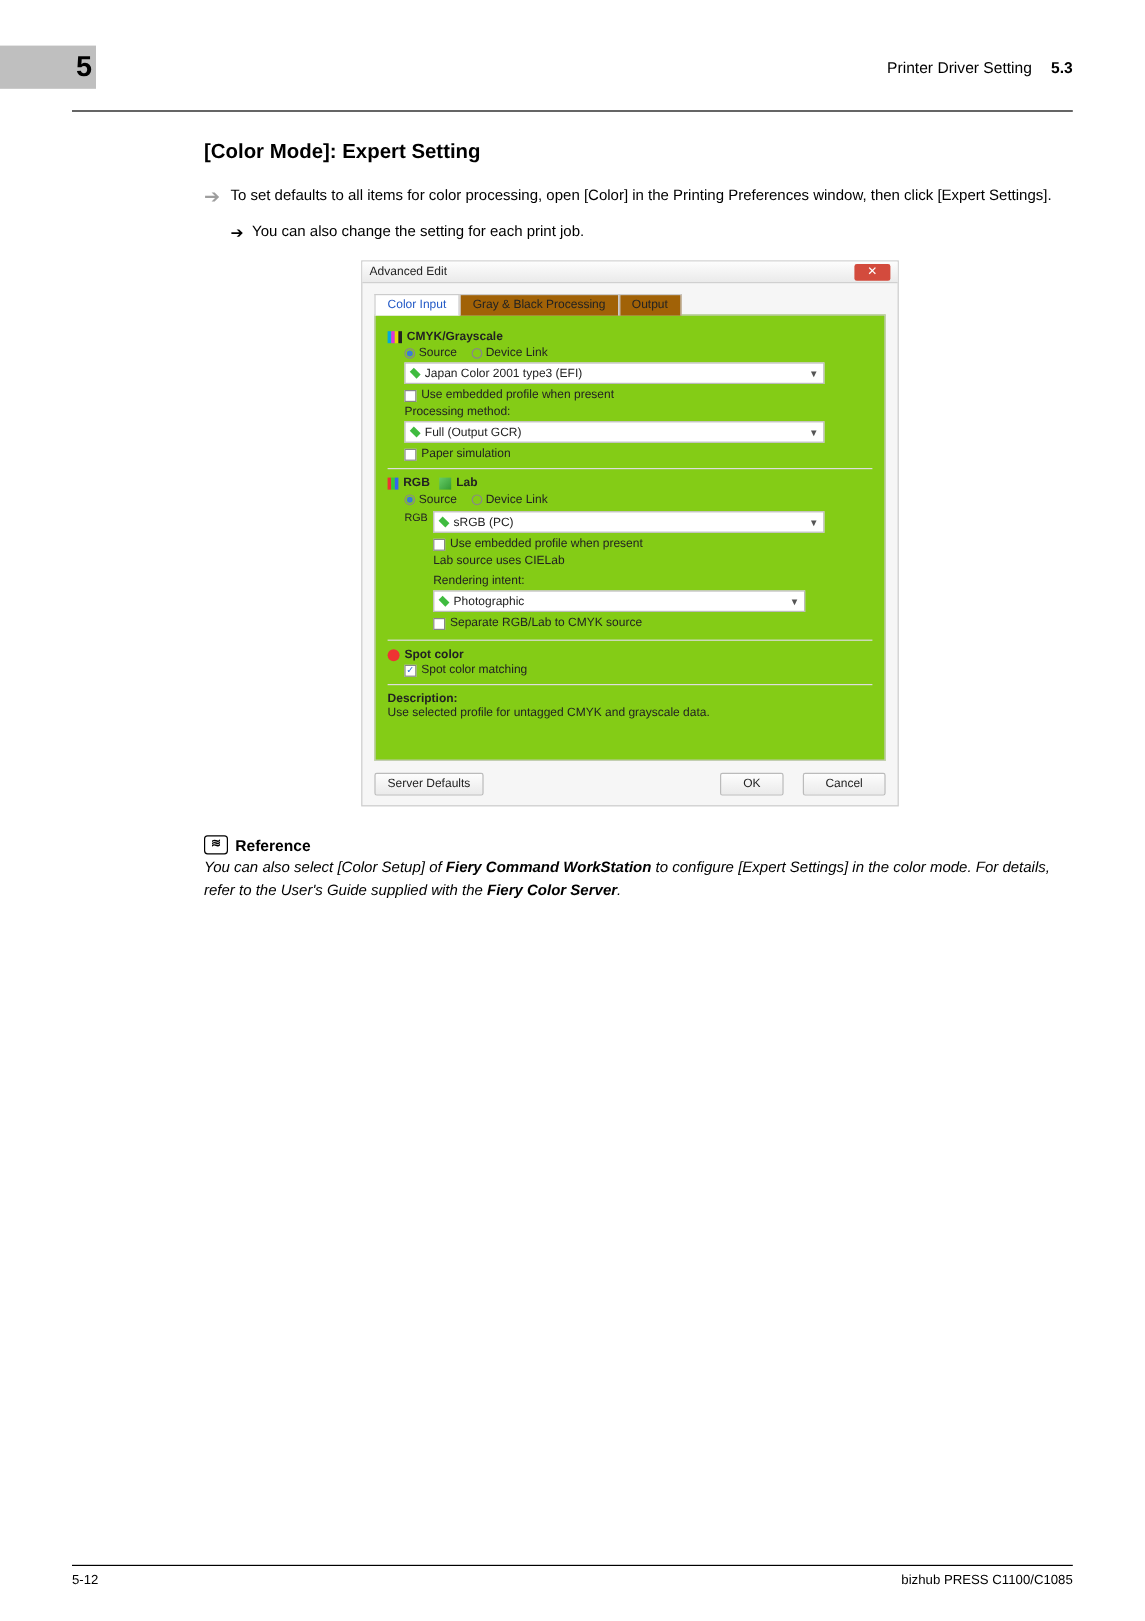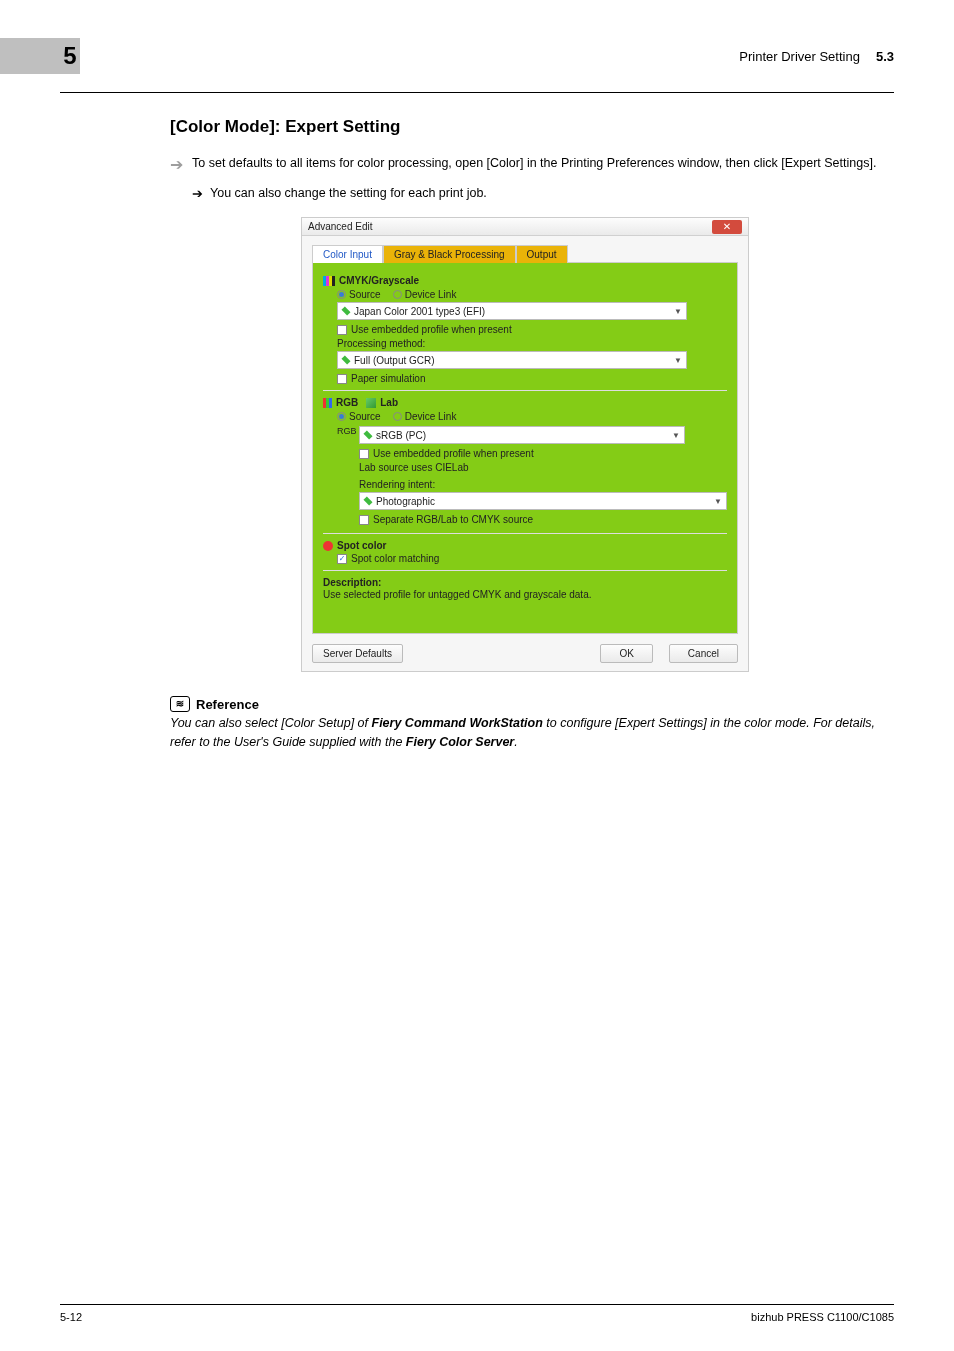--- a/index.html
+++ b/index.html
@@ -123,21 +123,21 @@
   .dialog-body {
     padding: 8px 10px 4px 10px;
   }
   .tabstrip {
     display: flex;
     gap: 0;
     font-size: 10px;
   }
   .tab {
     padding: 3px 10px;
-    background: #eab308;
+    background: #a16207;
     border: 1px solid #ccc;
     border-bottom: none;
     position: relative;
     top: 1px;
   }
   .tab.active {
     background: #fff;
     color: #2259c6;
     z-index: 2;
   }
@@ -369,21 +369,21 @@
                       <span>sRGB (PC)</span>
                     </span>
                   <span class="drop">▼</span>
                 </div>
                 <div class="cbrow" style="margin-left:0;">
                     <span class="cbox"></span>
                     <span>Use embedded profile when present</span>
                   </div>
                 <div class="plain-label" style="margin-left:0;">Lab source uses CIELab</div>
                 <div class="plain-label" style="margin-left:0;margin-top:6px;">Rendering intent:</div>
-                <div class="select" style="width:368px;margin-left:0;">
+                <div class="select" style="width:310px;margin-left:0;">
                   <span class="select-left">
                       <span class="green-cube"></span>
                       <span>Photographic</span>
                     </span>
                   <span class="drop">▼</span>
                 </div>
                 <div class="cbrow" style="margin-left:0;">
                     <span class="cbox"></span>
                     <span>Separate RGB/Lab to CMYK source</span>
                   </div>

